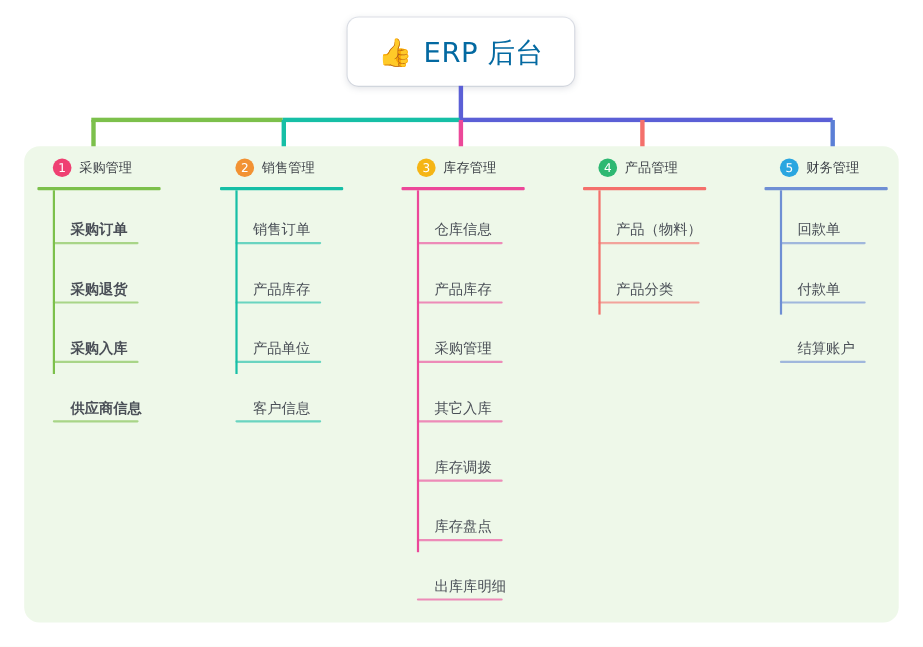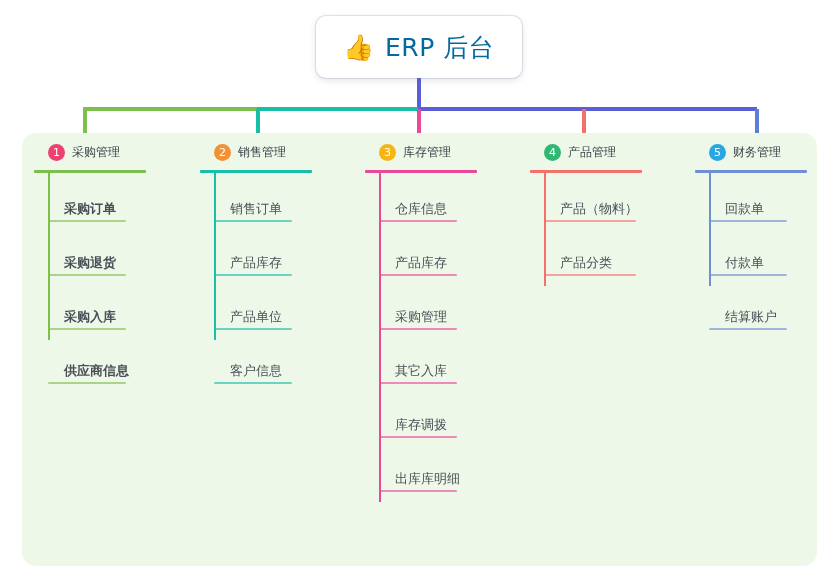--- a/index.html
+++ b/index.html
@@ -156,20 +156,24 @@
           </div>
           <div class="leaf">
             <span class="leaf-label">其它入库</span>
             <div class="leaf-rule" style="background: rgb(236, 72, 153); opacity: 0.62; width: 78px;"></div>
           </div>
           <div class="leaf">
             <span class="leaf-label">库存调拨</span>
             <div class="leaf-rule" style="background: rgb(236, 72, 153); opacity: 0.62; width: 78px;"></div>
           </div>
           <div class="leaf">
+            <span class="leaf-label">库存盘点</span>
+            <div class="leaf-rule" style="background: rgb(236, 72, 153); opacity: 0.62; width: 78px;"></div>
+          </div>
+          <div class="leaf">
             <span class="leaf-label">出库库明细</span>
             <div class="leaf-rule" style="background: rgb(236, 72, 153); opacity: 0.62; width: 78px;"></div>
           </div>
         </div>
       </div>
       <div class="col" style="left: 530px; width: 155px;">
         <div class="col-head">
           <span class="badge" style="background: rgb(46, 184, 114);">4</span>
           <span class="col-title">产品管理</span>
         </div>

